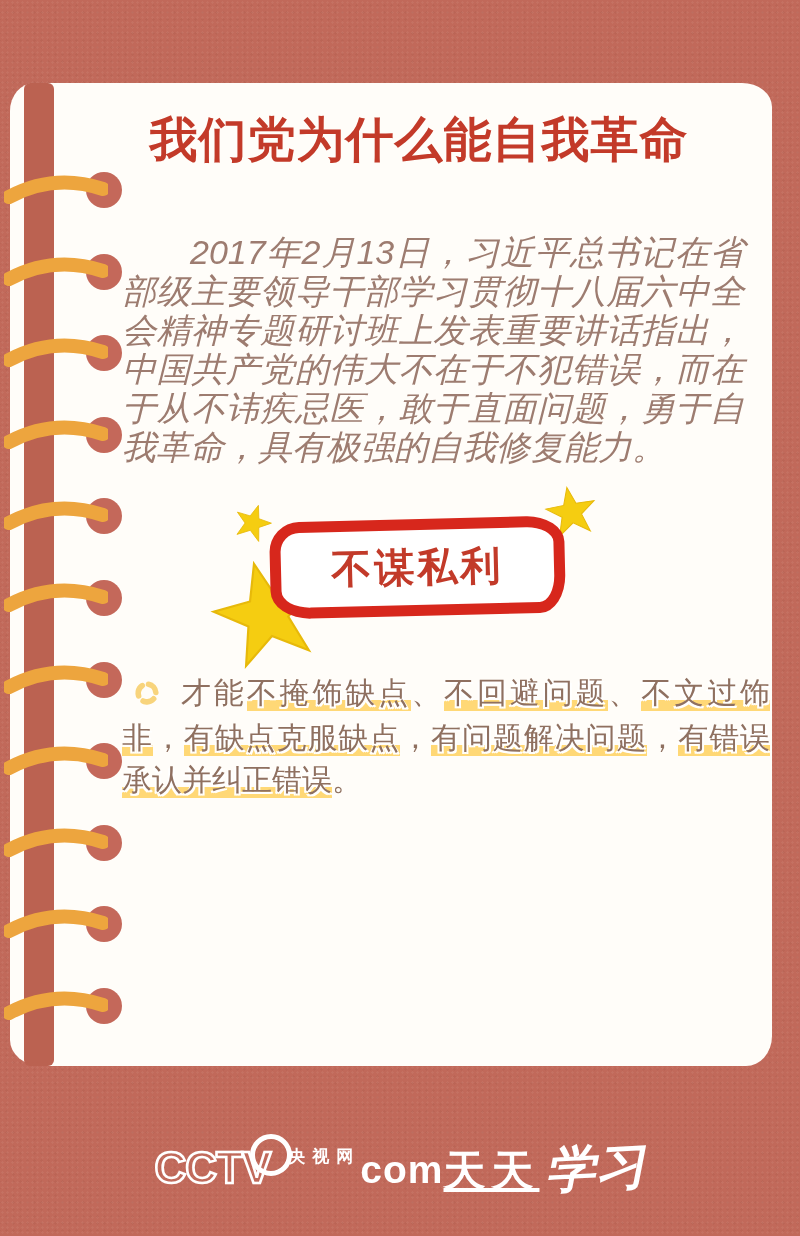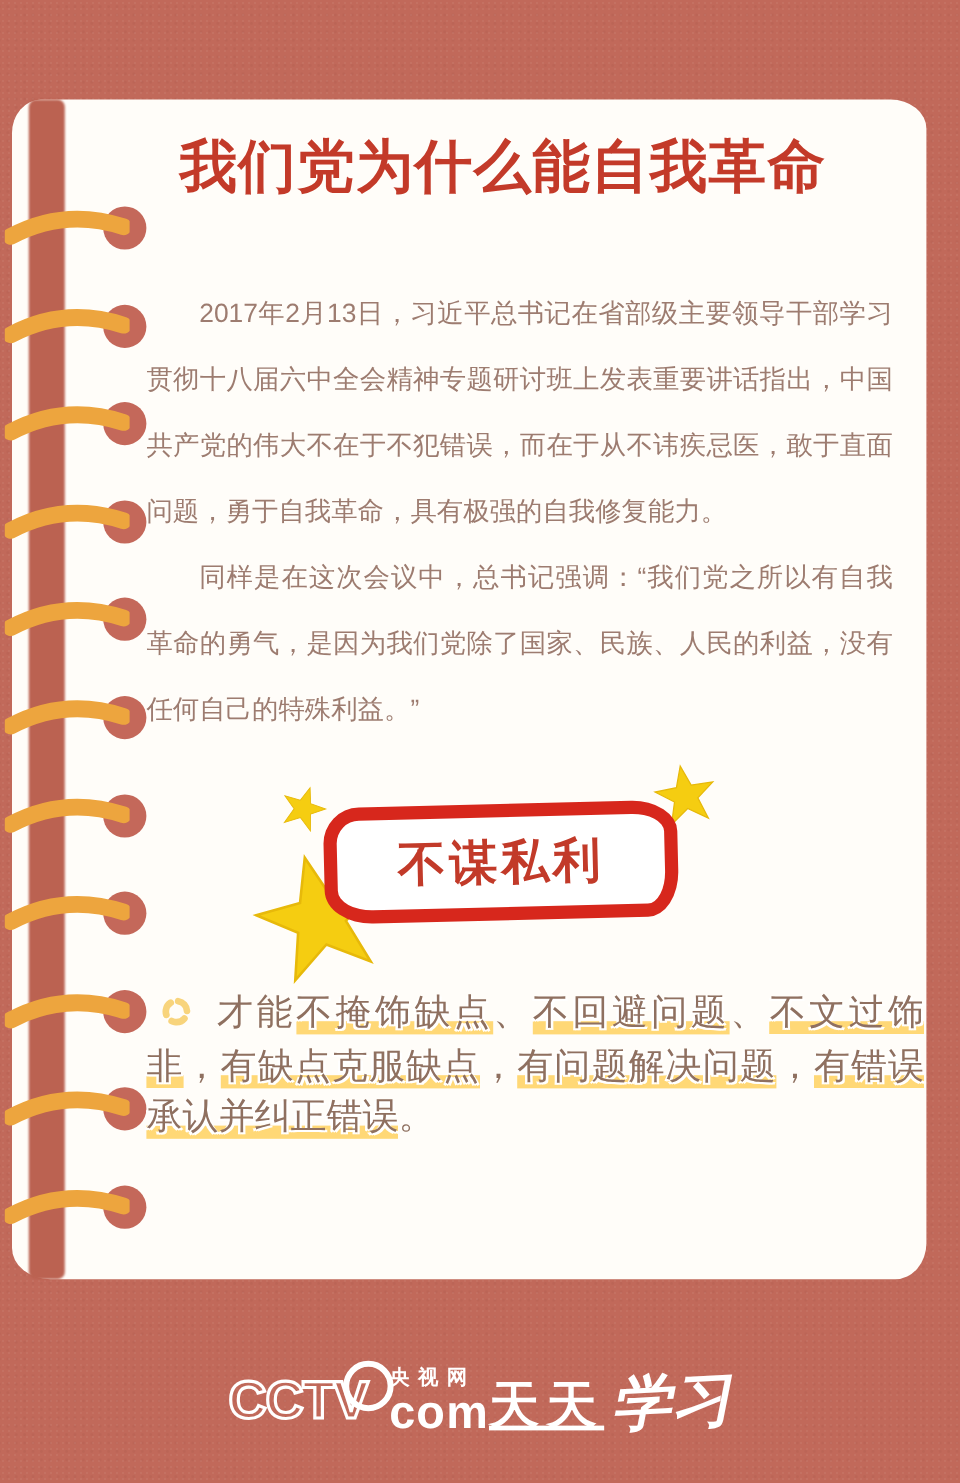--- a/index.html
+++ b/index.html
@@ -47,22 +47,22 @@
   .paper-inner{
     position:absolute;left:10px;top:83px;width:762px;height:1154px;
     padding:26px 28px 0 112px;z-index:4;
   }
   .title{
     font-size:48px;font-weight:900;color:var(--title-red,#c33a29);
     text-align:center;letter-spacing:1px;line-height:62px;
     margin-left:-28px;margin-bottom:62px;
   }
   .para{
-    font-size:22px;line-height:55px;color:var(--body-brown,#9d7c70);
-    text-align:justify;text-indent:2em;word-break:break-all;width:622px;
+    font-size:34px;line-height:39px;color:var(--body-brown,#9d7c70);
+    text-align:justify;text-indent:2em;word-break:break-all;width:622px;font-style:italic;
   }
   .badge-wrap{position:relative;width:295px;height:97px;margin-left:148px;margin-top:52px;}
   .badge-frame{
     position:absolute;inset:0;
     border:11px solid var(--badge-red,#d7271c);
     border-radius:30px 38px 26px 40px / 30px 26px 38px 28px;
     transform:rotate(-1.4deg);
     background:#fff;
     display:flex;align-items:center;justify-content:center;
   }
@@ -95,21 +95,21 @@
   }
   .cctv-logo{display:flex;align-items:center;}
   .cctv-text{
     font-size:44px;font-weight:900;letter-spacing:-1px;
     color:transparent;-webkit-text-stroke:2.6px var(--footer-white,#fff);
   }
   .cctv-circle{
     display:inline-block;width:42px;height:42px;border:5px solid var(--footer-white,#fff);
     border-radius:50%;margin:-26px -8px 0 -20px;position:relative;z-index:-1;
   }
-  .cctv-stack{display:flex;flex-direction:column;line-height:1;margin-left:4px;}
+  .cctv-stack{display:flex;flex-direction:row;line-height:1;margin-left:4px;}
   .cctv-stack .cn{font-size:17px;letter-spacing:7px;font-weight:700;}
   .cctv-stack .com{font-size:39px;font-weight:700;letter-spacing:1px;margin-top:2px;text-transform:lowercase;}
   .program-logo{display:flex;align-items:baseline;gap:6px;}
   .program-logo .tt{font-size:42px;font-weight:700;letter-spacing:6px;text-decoration:underline;}
   .program-logo .xx{
     font-size:50px;font-weight:700;font-style:italic;
     font-family:"Liberation Serif",serif;transform:rotate(-3deg);display:inline-block;
   }
 </style>
 </head>
@@ -186,21 +186,20 @@
         <path d="M5 28 Q 50 4 99 20" fill="none" stroke="#eda53e" stroke-width="14" stroke-linecap="round"></path>
       </svg>
     </div>
   </div>
 
 <div class="paper-inner">
 
   <h1 class="title">我们党为什么能自我革命</h1>
 
   <p class="para">2017年2月13日，习近平总书记在省部级主要领导干部学习贯彻十八届六中全会精神专题研讨班上发表重要讲话指出，中国共产党的伟大不在于不犯错误，而在于从不讳疾忌医，敢于直面问题，勇于自我革命，具有极强的自我修复能力。</p>
-  <p class="para">同样是在这次会议中，总书记强调：“我们党之所以有自我革命的勇气，是因为我们党除了国家、民族、人民的利益，没有任何自己的特殊利益。”</p>
 
   <div class="badge-wrap">
     <span class="star star-big">
       <svg viewBox="0 0 100 100">
           <path d="M50 4 L62 37 L97 38 L69 59 L80 94 L50 73 L20 94 L31 59 L3 38 L38 37 Z" fill="#f5cd11" stroke="#e7b90a" stroke-width="2"></path>
         </svg>
     </span>
     <span class="star star-tl">
       <svg viewBox="0 0 100 100">
           <path d="M50 4 L62 37 L97 38 L69 59 L80 94 L50 73 L20 94 L31 59 L3 38 L38 37 Z" fill="#f5cd11" stroke="#e7b90a" stroke-width="2"></path>

